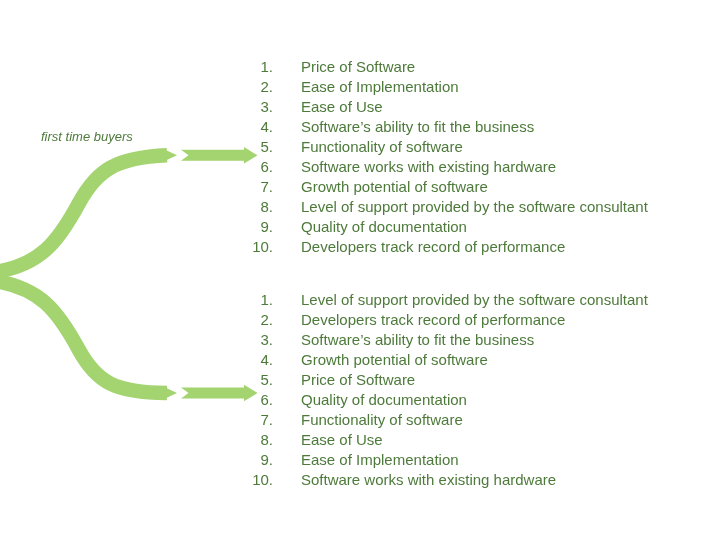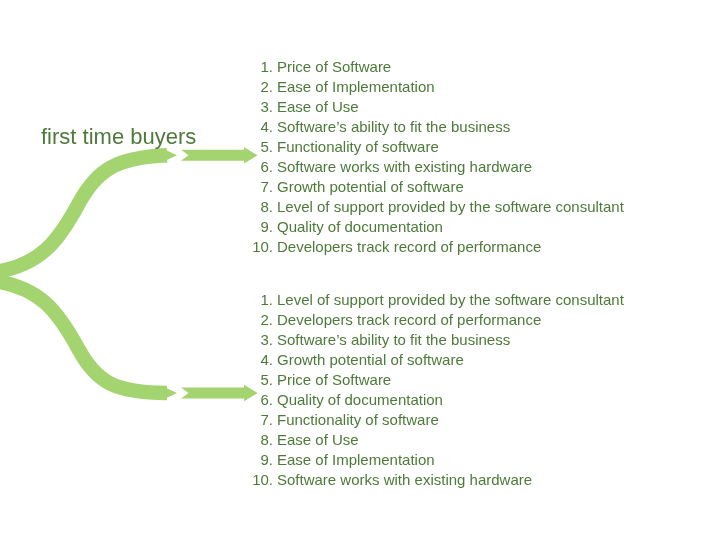--- a/index.html
+++ b/index.html
@@ -9,35 +9,36 @@
     background:var(--background,#ffffff);
     font-family:"Liberation Sans",sans-serif;
     overflow:hidden;
   }
   .branches{position:absolute;left:0;top:0;}
   .curve{fill:none;stroke:var(--branch,#a3d470);stroke-width:14.5px;}
   .branches polygon{fill:var(--branch,#a3d470);}
   .label{
     position:absolute;
     color:var(--text,#4d7a3a);
-    font-size:22px;line-height:19px;
+    font-size:13px;line-height:19px;
     white-space:nowrap;
+    font-style:italic;
   }
   .label-first{left:41px;top:127px;}
   .label-second{left:10px;top:404px;}
   .list{
     position:absolute;left:247px;
     color:var(--text,#4d7a3a);
     font-size:15px;line-height:20px;
   }
   .list-first{top:57px;}
   .list-second{top:290px;}
   .row{display:flex;}
   .num{flex:0 0 26px;width:26px;text-align:right;}
-  .txt{margin-left:4px;white-space:nowrap;}
+  .txt{margin-left:28px;white-space:nowrap;}
 </style>
 </head>
 <body>
 
 <div class="canvas">
 
   <svg class="branches" width="714" height="541" viewBox="0 0 714 541">
     <g>
       <path class="curve" d="M -8 272.5 C 40 266 58 242 79 203 C 97 170 116 157.5 167 155.3"></path>
       <polygon points="163,148.8 177,155.3 163,161.8"></polygon>

